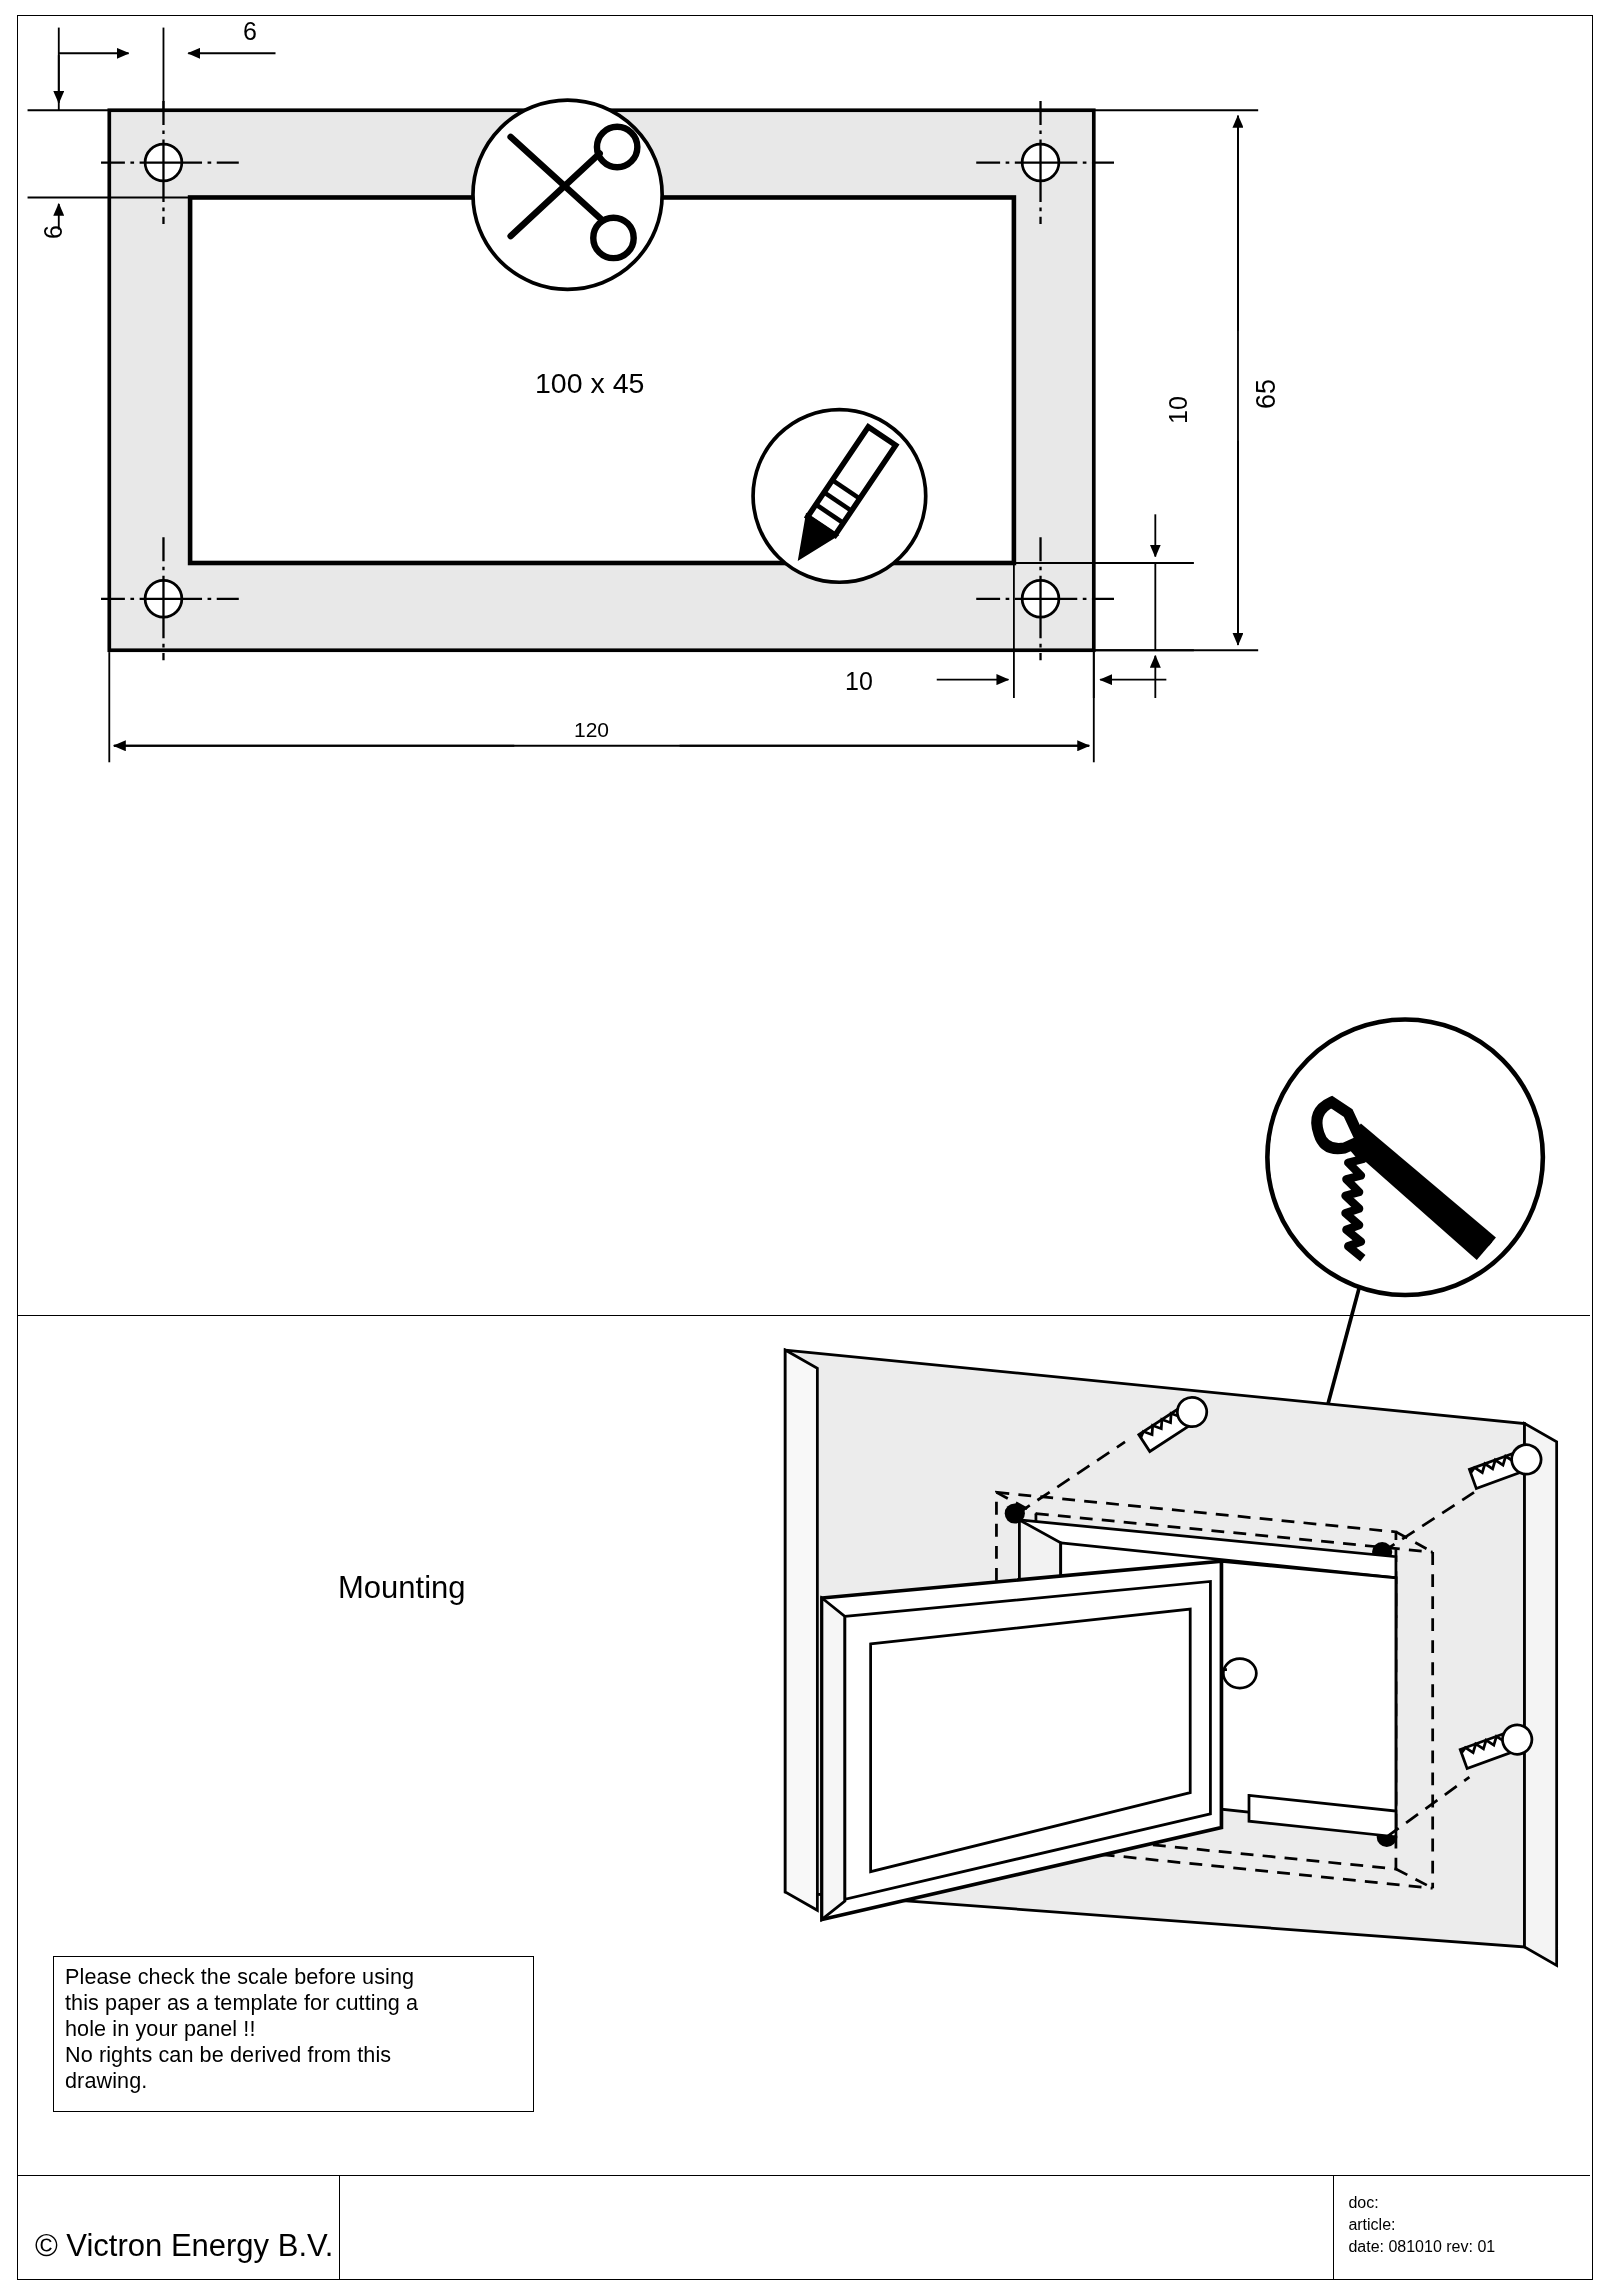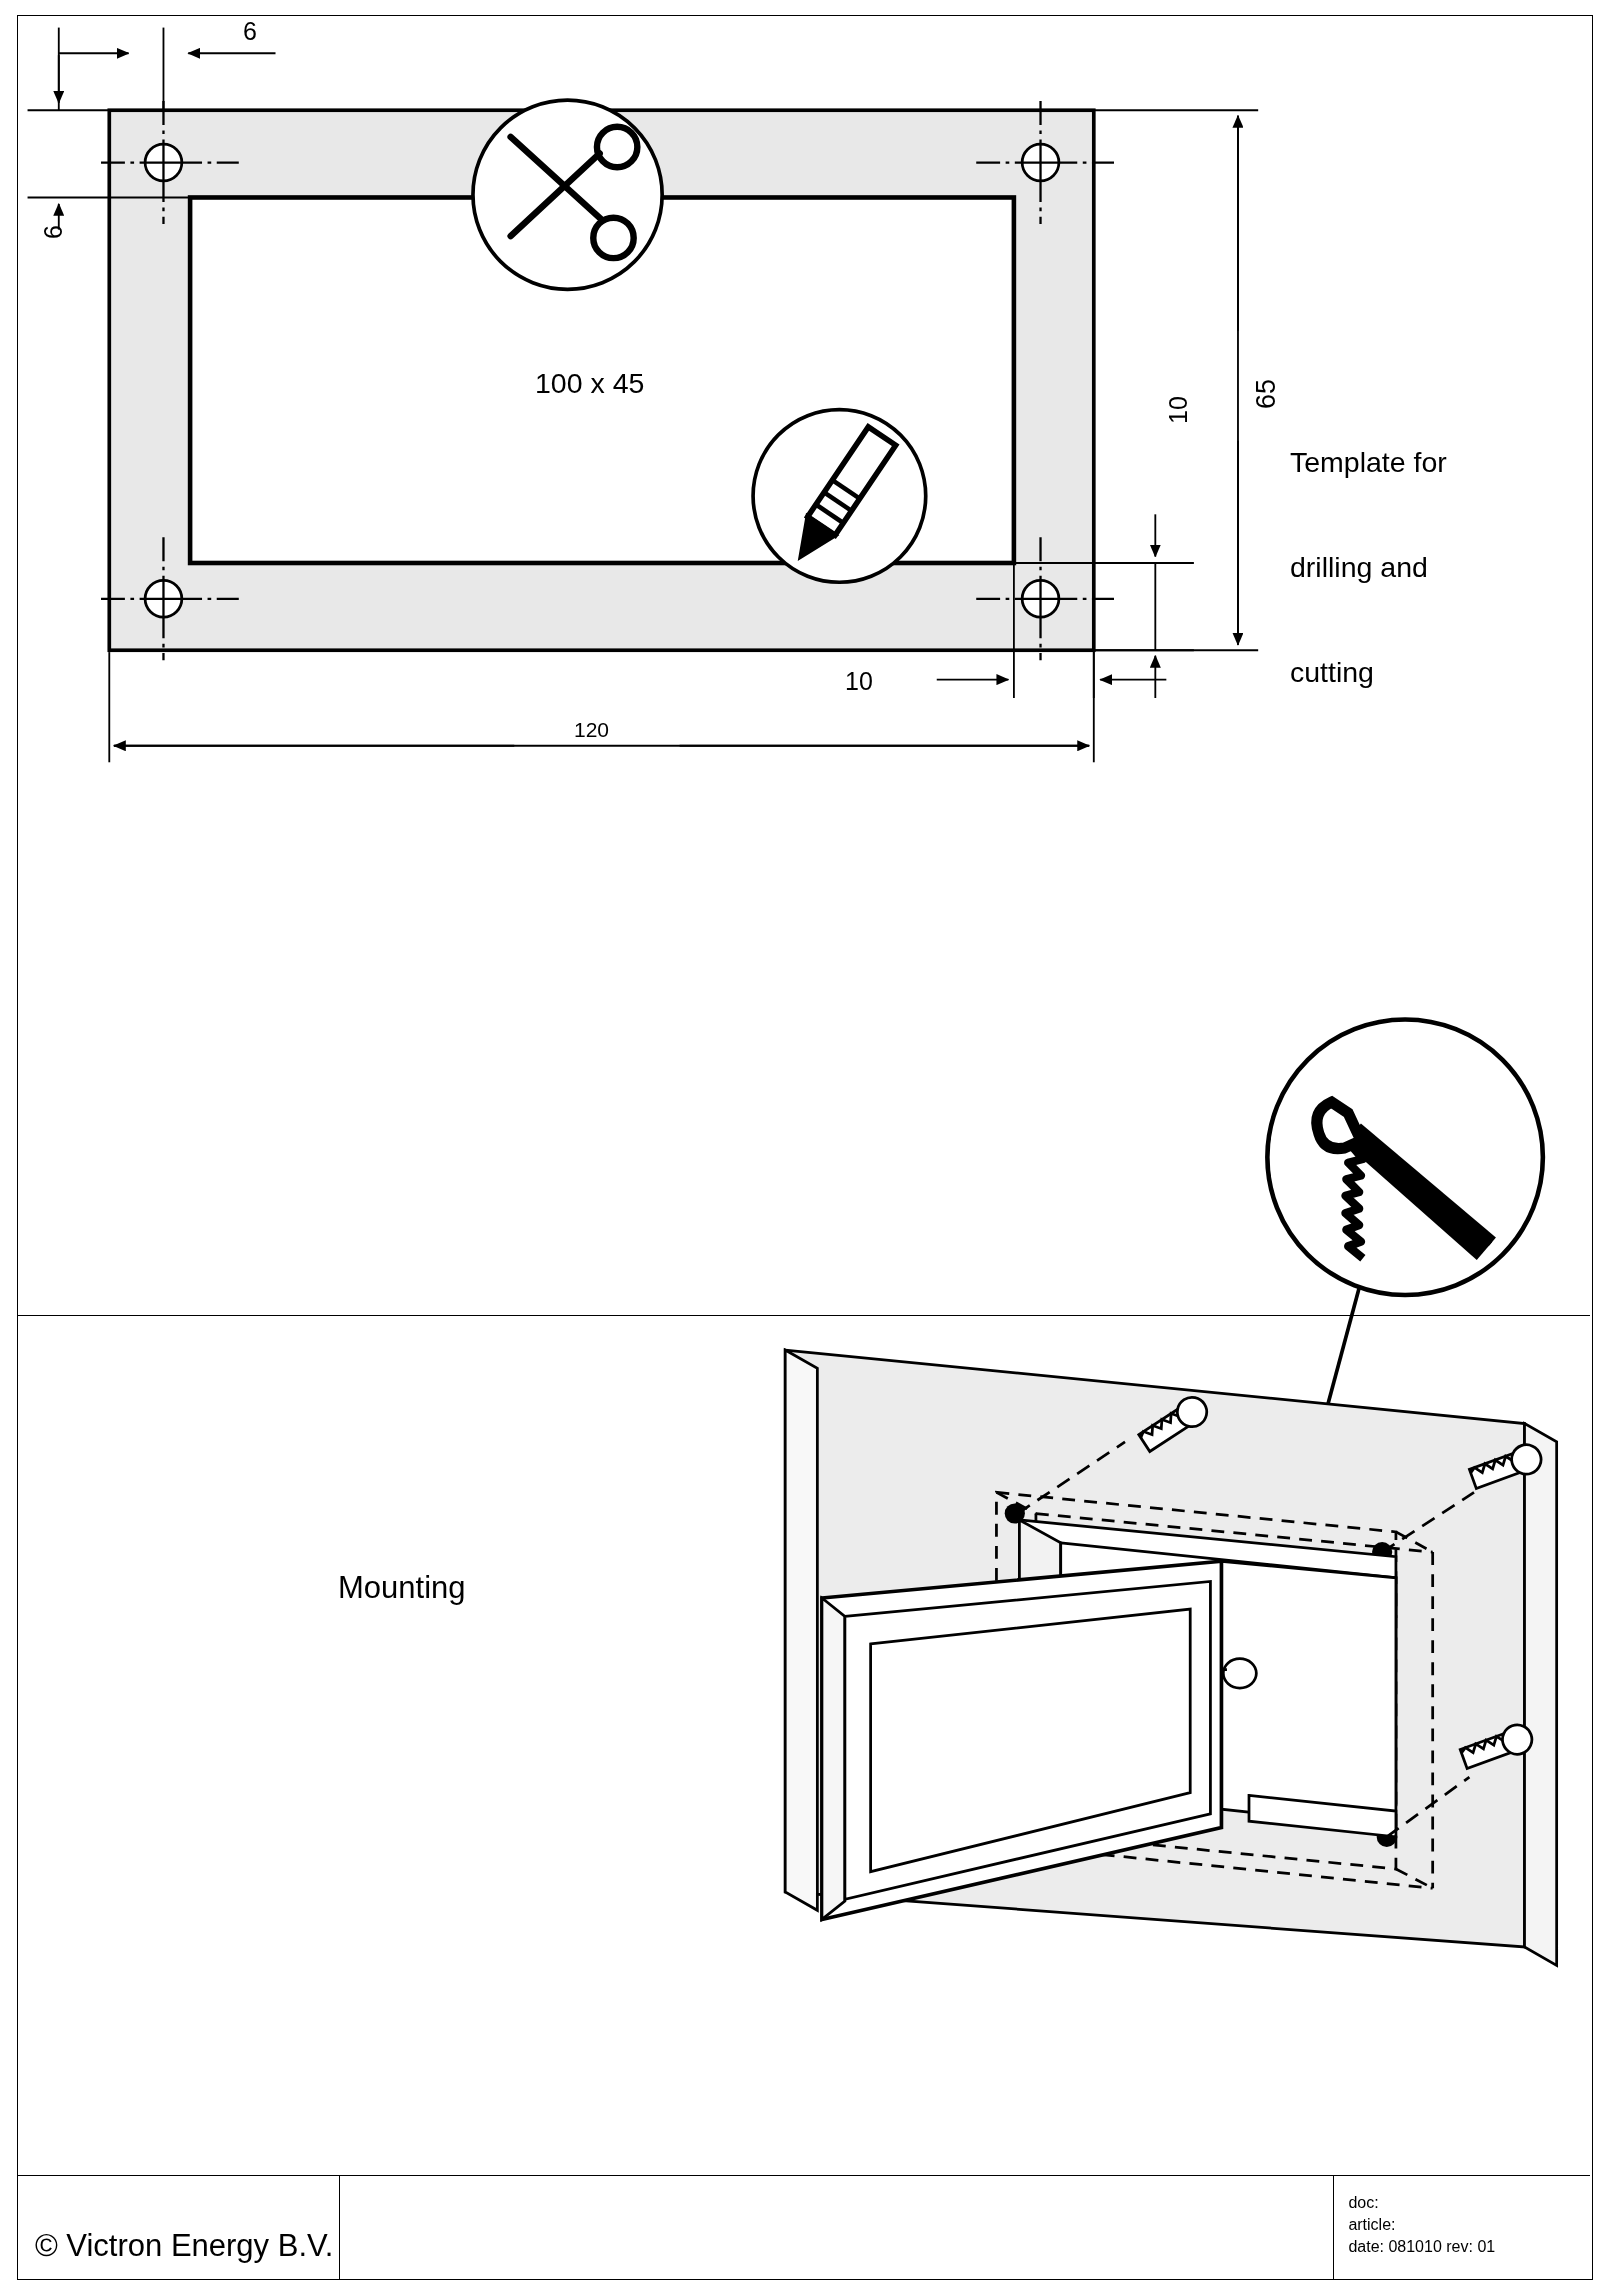--- a/index.html
+++ b/index.html
@@ -324,28 +324,30 @@
   <div class="txt" style="left:535px; top:367px; font-size:28.5px;">100 x 45</div>
 
   <div class="txt dim dim-rot-6" style="left:1164px; top:424px;">10</div>
 
   <div class="txt dim dim-rot-6" style="left:1251px; top:409px; font-size:27px;">65</div>
 
   <div class="txt dim" style="left:845px; top:667px;">10</div>
 
   <div class="txt dim" style="left:574px; top:718px; font-size:21px;">120</div>
 
-  <div class="txt label-template" style="left:1290px; top:375px;">
-    <div>Template for</div>
-    <div>drilling and</div>
-    <div>cutting</div>
+
+  <div class="txt label-mounting" style="left:338px; top:1570px;">Mounting</div>
+
+  <div class="note-box">
+    <div>Please check the scale before using</div>
+    <div>this paper as a template for cutting a</div>
+    <div>hole in your panel !!</div>
+    <div>No rights can be derived from this</div>
+    <div>drawing.</div>
   </div>
-
-  <div class="txt label-mounting" style="left:338px; top:1570px;">Mounting</div>
-
 
   <div class="title-block">
     <div class="tb-copy">© Victron Energy B.V.</div>
     <div class="tb-sep1"></div>
     <div class="tb-sep2"></div>
     <div class="tb-meta">
       <div>doc:</div>
       <div>article:</div>
       <div>date: 081010  rev: 01</div>
     </div>

